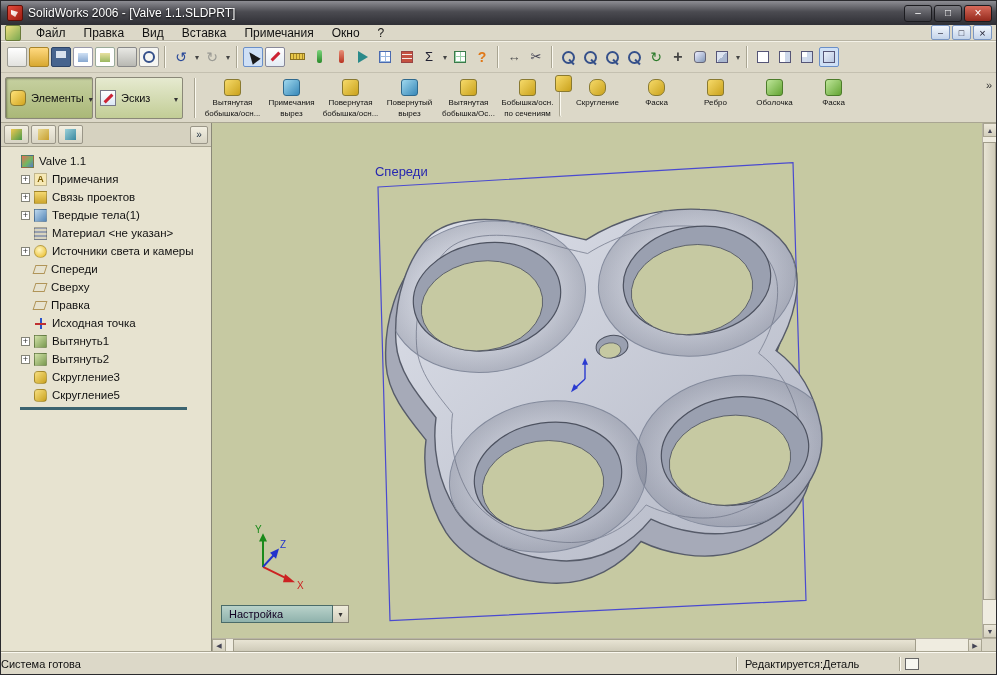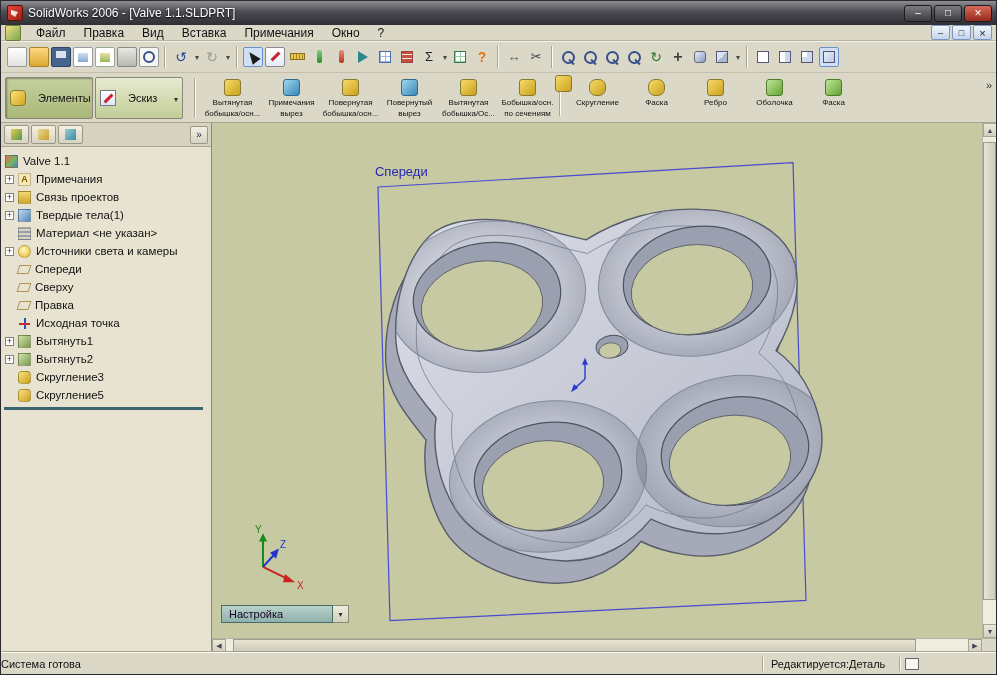--- a/index.html
+++ b/index.html
@@ -60,21 +60,21 @@
   .i-pan-icon::after{content:"+";font-size:16px;font-weight:bold;color:#444}
   .i-shaded-icon::after{content:"";position:absolute;inset:3px;background:linear-gradient(135deg,#eef,#8399b8);border-radius:3px;border:1px solid #667}
   .i-view-orientation-icon::after{content:"";position:absolute;inset:3px;border:1px solid #557;background:linear-gradient(135deg,#dde4f0 50%,#aab8d0 50%)}
   .i-viewport-1-icon::after,.i-viewport-2-icon::after,.i-viewport-4-icon::after,.i-viewport-single-icon::after{content:"";position:absolute;inset:3px;border:1px solid #557;background:#fff}
   .i-viewport-2-icon::after{background:linear-gradient(90deg,#fff 50%,#cdd8ea 50%)}
   .i-viewport-4-icon::after{background:linear-gradient(0deg,rgba(205,216,234,.9) 50%,transparent 50%),linear-gradient(90deg,#fff 50%,#cdd8ea 50%)}
   .i-viewport-single-icon::after{background:linear-gradient(135deg,#eaf0fa,#b9c8e2)}
 
   
   .toolbar2{height:50px;background:#dcd8c8;border-bottom:1px solid #a9a592;display:flex;align-items:center;padding:2px 4px;flex:0 0 auto;position:relative}
-  .ctab{width:88px;height:42px;display:flex;align-items:center;gap:12px;padding:0 4px;border:1px solid #8a8878;border-radius:2px;background:linear-gradient(180deg,#e6ead0,#c2cd96);font-size:11px;color:#111;margin-right:2px}
+  .ctab{width:88px;height:42px;display:flex;align-items:center;gap:5px;padding:0 4px;border:1px solid #8a8878;border-radius:2px;background:linear-gradient(180deg,#e6ead0,#c2cd96);font-size:11px;color:#111;margin-right:2px}
   .ctab.pressed{background:linear-gradient(180deg,#c6d0a0,#aab878);box-shadow:inset 1px 1px 2px rgba(0,0,0,.35)}
   .cticon{width:16px;height:16px;flex:0 0 auto}
   .i-features-tab-icon{border-radius:4px;background:linear-gradient(135deg,#ffe27a,#d2a51f);border:1px solid #8a7a30}
   .i-sketch-tab-icon{background:linear-gradient(180deg,#fff,#dce8f4);border:1px solid #778;position:relative}
   .i-sketch-tab-icon::after{content:"";position:absolute;width:11px;height:3px;background:#c23;transform:rotate(-45deg);top:6px;left:2px}
   .ctlabel{flex:1}
   .ctdrop::after{content:"▾";font-size:8px;color:#333}
   .fgap{width:10px;height:40px;border-right:1px solid #a9a592;box-shadow:1px 0 0 #fbf9f0;margin-right:8px}
   .fbtn{width:59px;height:46px;display:flex;flex-direction:column;align-items:center;padding-top:3px;gap:2px;font-size:8px;line-height:1.15;text-align:center;color:#111;border:1px solid transparent;border-radius:2px}
   .fbtn.sep{width:7px;padding:0;border:none;border-left:1px solid #a9a592;box-shadow:1px 0 0 #fbf9f0 inset;margin:0 2px;height:42px}
@@ -89,21 +89,21 @@
   
   .main{flex:1;display:flex;min-height:0}
   .panel{width:211px;flex:0 0 auto;background:#e7e3d0;border-right:1px solid #8a8878;box-shadow:1px 0 0 #fbf9f0;display:flex;flex-direction:column}
   .panel-tabs{height:24px;background:#d6d2c0;border-bottom:1px solid #a9a592;display:flex;align-items:center;padding:2px 3px;gap:2px;flex:0 0 auto}
   .ptab{width:25px;height:19px;border:1px solid #9a9688;border-radius:2px;background:linear-gradient(180deg,#f2efe2,#d8d4c4);display:flex;align-items:center;justify-content:center}
   .pticon{width:11px;height:11px}
   .i-feature-tree-tab-icon{background:linear-gradient(135deg,#f0c850,#4a9a4a)}
   .i-property-tab-icon{background:linear-gradient(135deg,#e8d890,#c8a030)}
   .i-configuration-tab-icon{background:linear-gradient(135deg,#9ad0d8,#3a88a0)}
   .panel-chevron{margin-left:auto;width:18px;height:18px;border:1px solid #9a9688;border-radius:2px;background:linear-gradient(180deg,#f2efe2,#d8d4c4);display:flex;align-items:center;justify-content:center;font-size:10px;color:#234}
-  .tree{padding:5px 0;font-size:11.5px;color:#111;overflow:hidden}
+  .tree{padding:5px 16px;font-size:11.5px;color:#111;overflow:hidden}
   .tree-row{height:18px;display:flex;align-items:center;padding-left:18px;white-space:nowrap}
   .tree-row.root{padding-left:4px;}
   .expander{width:9px;height:9px;border:1px solid #848478;background:#fff;font-size:9px;line-height:7px;text-align:center;color:#333;margin-right:4px;margin-left:-14px;flex:0 0 auto}
   .expander:empty{visibility:hidden}
   .ticon{width:13px;height:13px;margin-right:5px;flex:0 0 auto;border:1px solid rgba(0,0,0,.22);display:flex;align-items:center;justify-content:center;font-size:9px;color:#7a5a00}
   .i-part-icon{background:linear-gradient(135deg,#e86a5a,#70b860 55%,#5878c8)}
   .i-annotations-icon{background:#f6e8b4} .i-annotations-icon::after{content:"A";font-weight:bold}
   .i-design-binder-icon{background:linear-gradient(180deg,#f4d870,#cda62e)}
   .i-solid-bodies-icon{background:linear-gradient(135deg,#bcd8ee,#5888b8)}
   .i-material-icon{background:repeating-linear-gradient(0deg,#d8d4c0 0 2px,#98a0b0 2px 4px)}
@@ -130,21 +130,21 @@
   .sb-btn{width:14px;height:14px;flex:0 0 auto;background:linear-gradient(180deg,#ece8da,#d3cfbd);border:1px solid #a9a592;display:flex;align-items:center;justify-content:center;font-size:7px;color:#445}
   .sb-track{flex:1;position:relative}
   .sb-thumb-v{position:absolute;top:1%;height:94%;left:0;right:0;background:linear-gradient(90deg,#e8e4d4,#cfcbb9);border:1px solid #a19d8b}
   .sb-thumb-h{position:absolute;left:1%;width:92%;top:0;bottom:0;background:linear-gradient(180deg,#e8e4d4,#cfcbb9);border:1px solid #a19d8b}
   .sb-corner{width:14px;flex:0 0 auto;background:#dcd8c8}
 
   
   .statusbar{height:22px;background:#dcd8c8;border-top:1px solid #fbf9f0;box-shadow:0 -1px 0 #a9a592;display:flex;align-items:center;font-size:11px;color:#111;flex:0 0 auto}
   .status-left{flex:1;}
   .ssep{width:1px;height:14px;background:#a9a592;box-shadow:1px 0 0 #fbf9f0;flex:0 0 auto}
-  .status-edit{width:136px;padding:0 8px;flex:0 0 auto}
+  .status-edit{width:162px;padding:0 8px;flex:0 0 auto}
   .status-box{width:24px;height:18px;display:flex;align-items:center;justify-content:center;flex:0 0 auto}
   .status-box::after{content:"";width:12px;height:10px;border:1px solid #666;background:#f8f8f2}
   .status-pad{width:72px;flex:0 0 auto}
 </style>
 </head>
 <body>
 
 <div class="app">
 
   <div class="titlebar">

